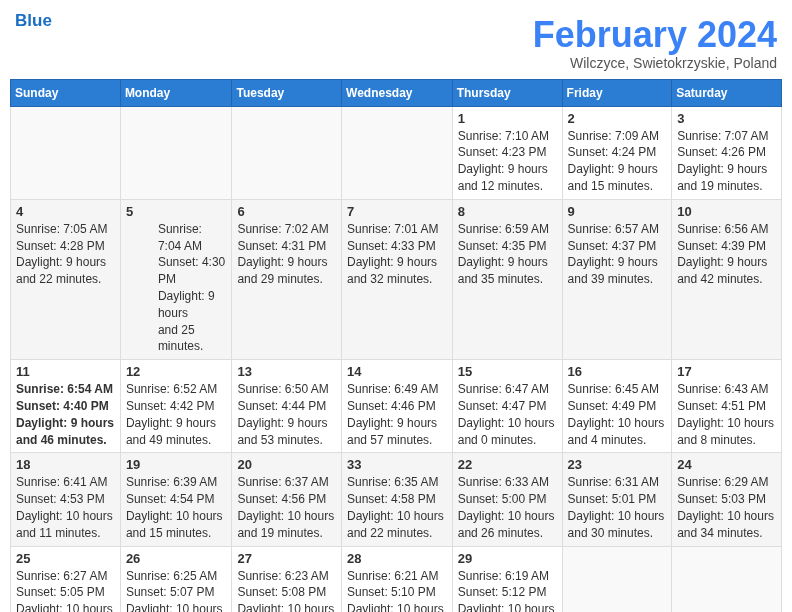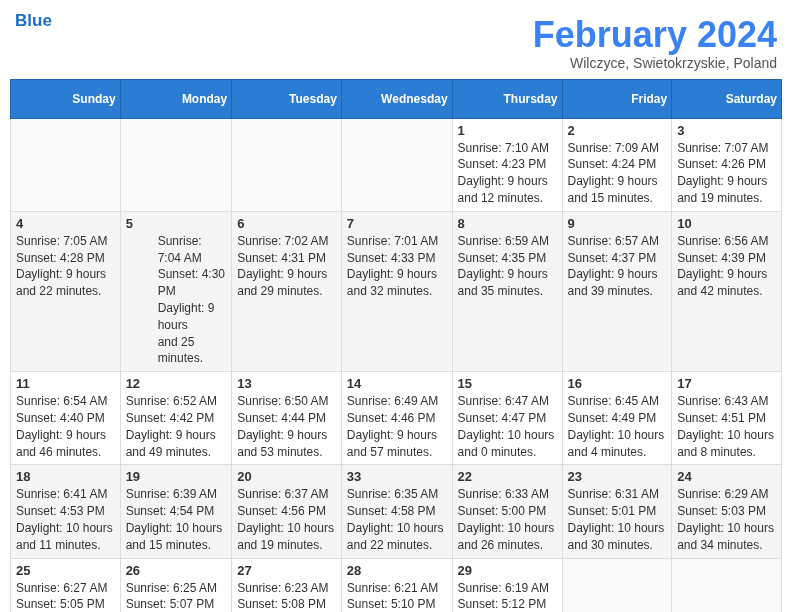--- a/index.html
+++ b/index.html
@@ -38,22 +38,22 @@
     .calendar {
       width: 100%;
       border-collapse: collapse;
       border: 1px solid #ccc;
     }
     .calendar th {
       background-color: #2b7cd3;
       color: white;
       font-size: 12px;
       font-weight: bold;
-      padding: 12px 4px;
-      text-align: right;
+      padding: 6px 4px;
+      text-align: left;
       border: 1px solid #2265b0;
     }
     .calendar td {
       vertical-align: top;
       padding: 4px 5px;
       border: 1px solid #ddd;
       font-size: 10.5px;
       color: #333;
       width: 113px;
       min-height: 80px;
@@ -181,21 +181,21 @@
           <span class="day-number">10</span>
           <div class="day-info" style="white-space: pre-line;">Sunrise: 6:56 AM
 Sunset: 4:39 PM
 Daylight: 9 hours
 and 42 minutes.</div>
         </td>
       </tr>
       <tr>
         <td>
           <span class="day-number">11</span>
-          <div class="day-info" style="white-space: pre-line;">Sunrise: 6:54 AM
+          <div class="day-info" style="white-space: pre-line; font-weight: bold;">Sunrise: 6:54 AM
 Sunset: 4:40 PM
 Daylight: 9 hours
 and 46 minutes.</div>
         </td>
         <td>
           <span class="day-number">12</span>
           <div class="day-info" style="white-space: pre-line;">Sunrise: 6:52 AM
 Sunset: 4:42 PM
 Daylight: 9 hours
 and 49 minutes.</div>

